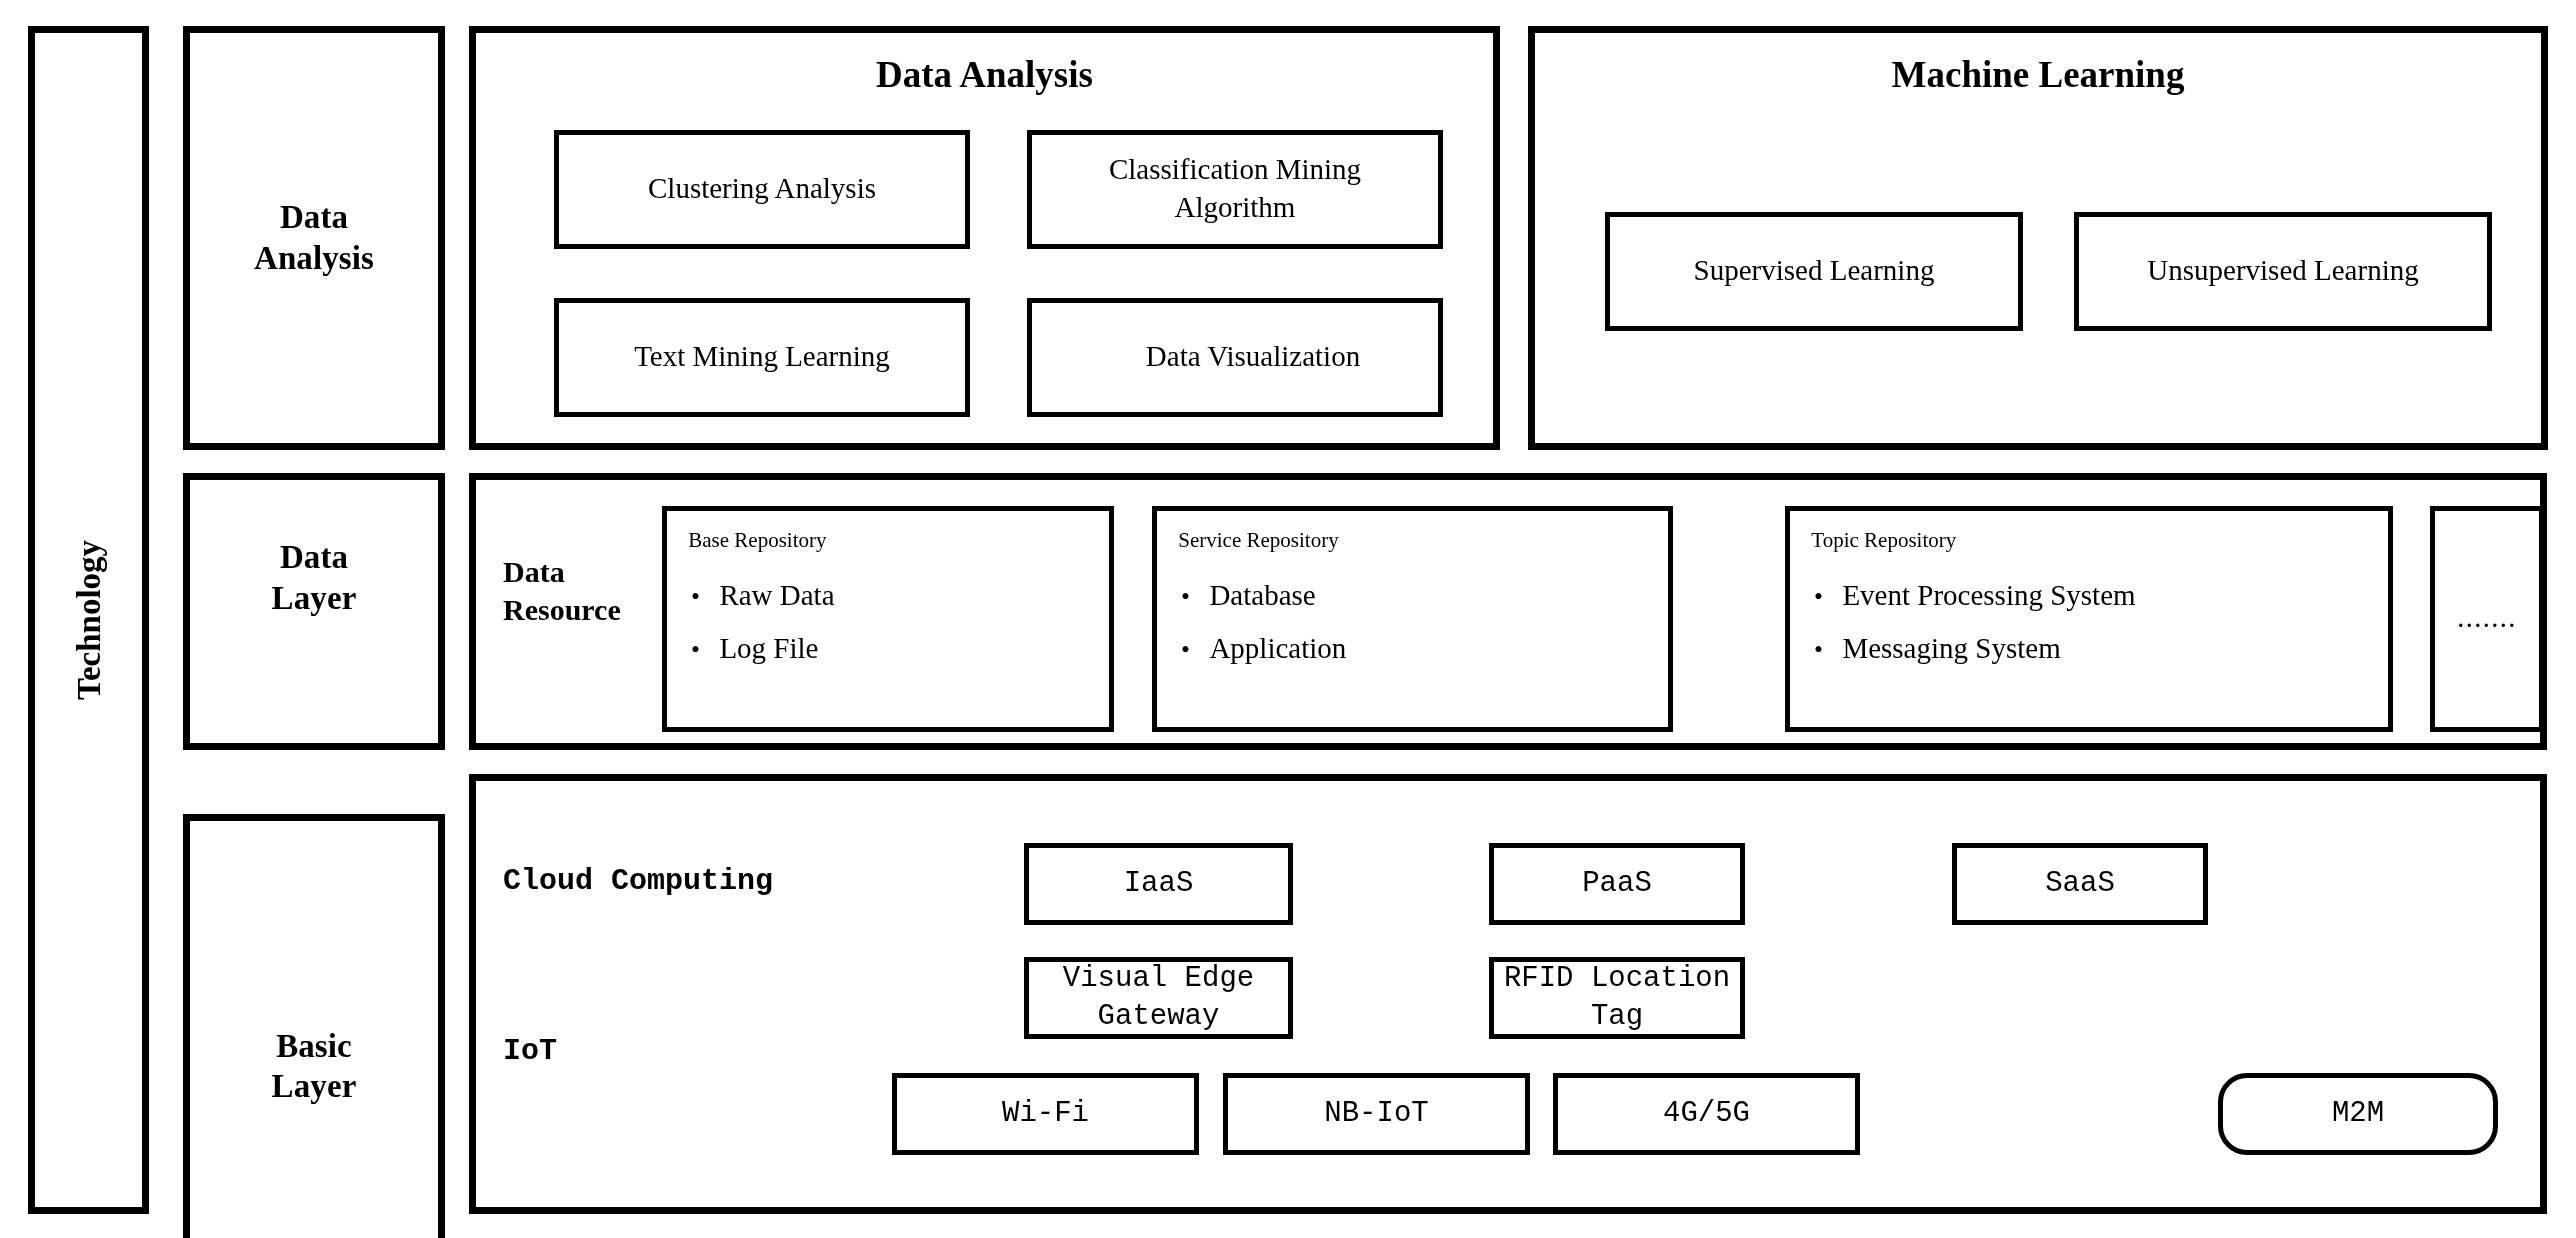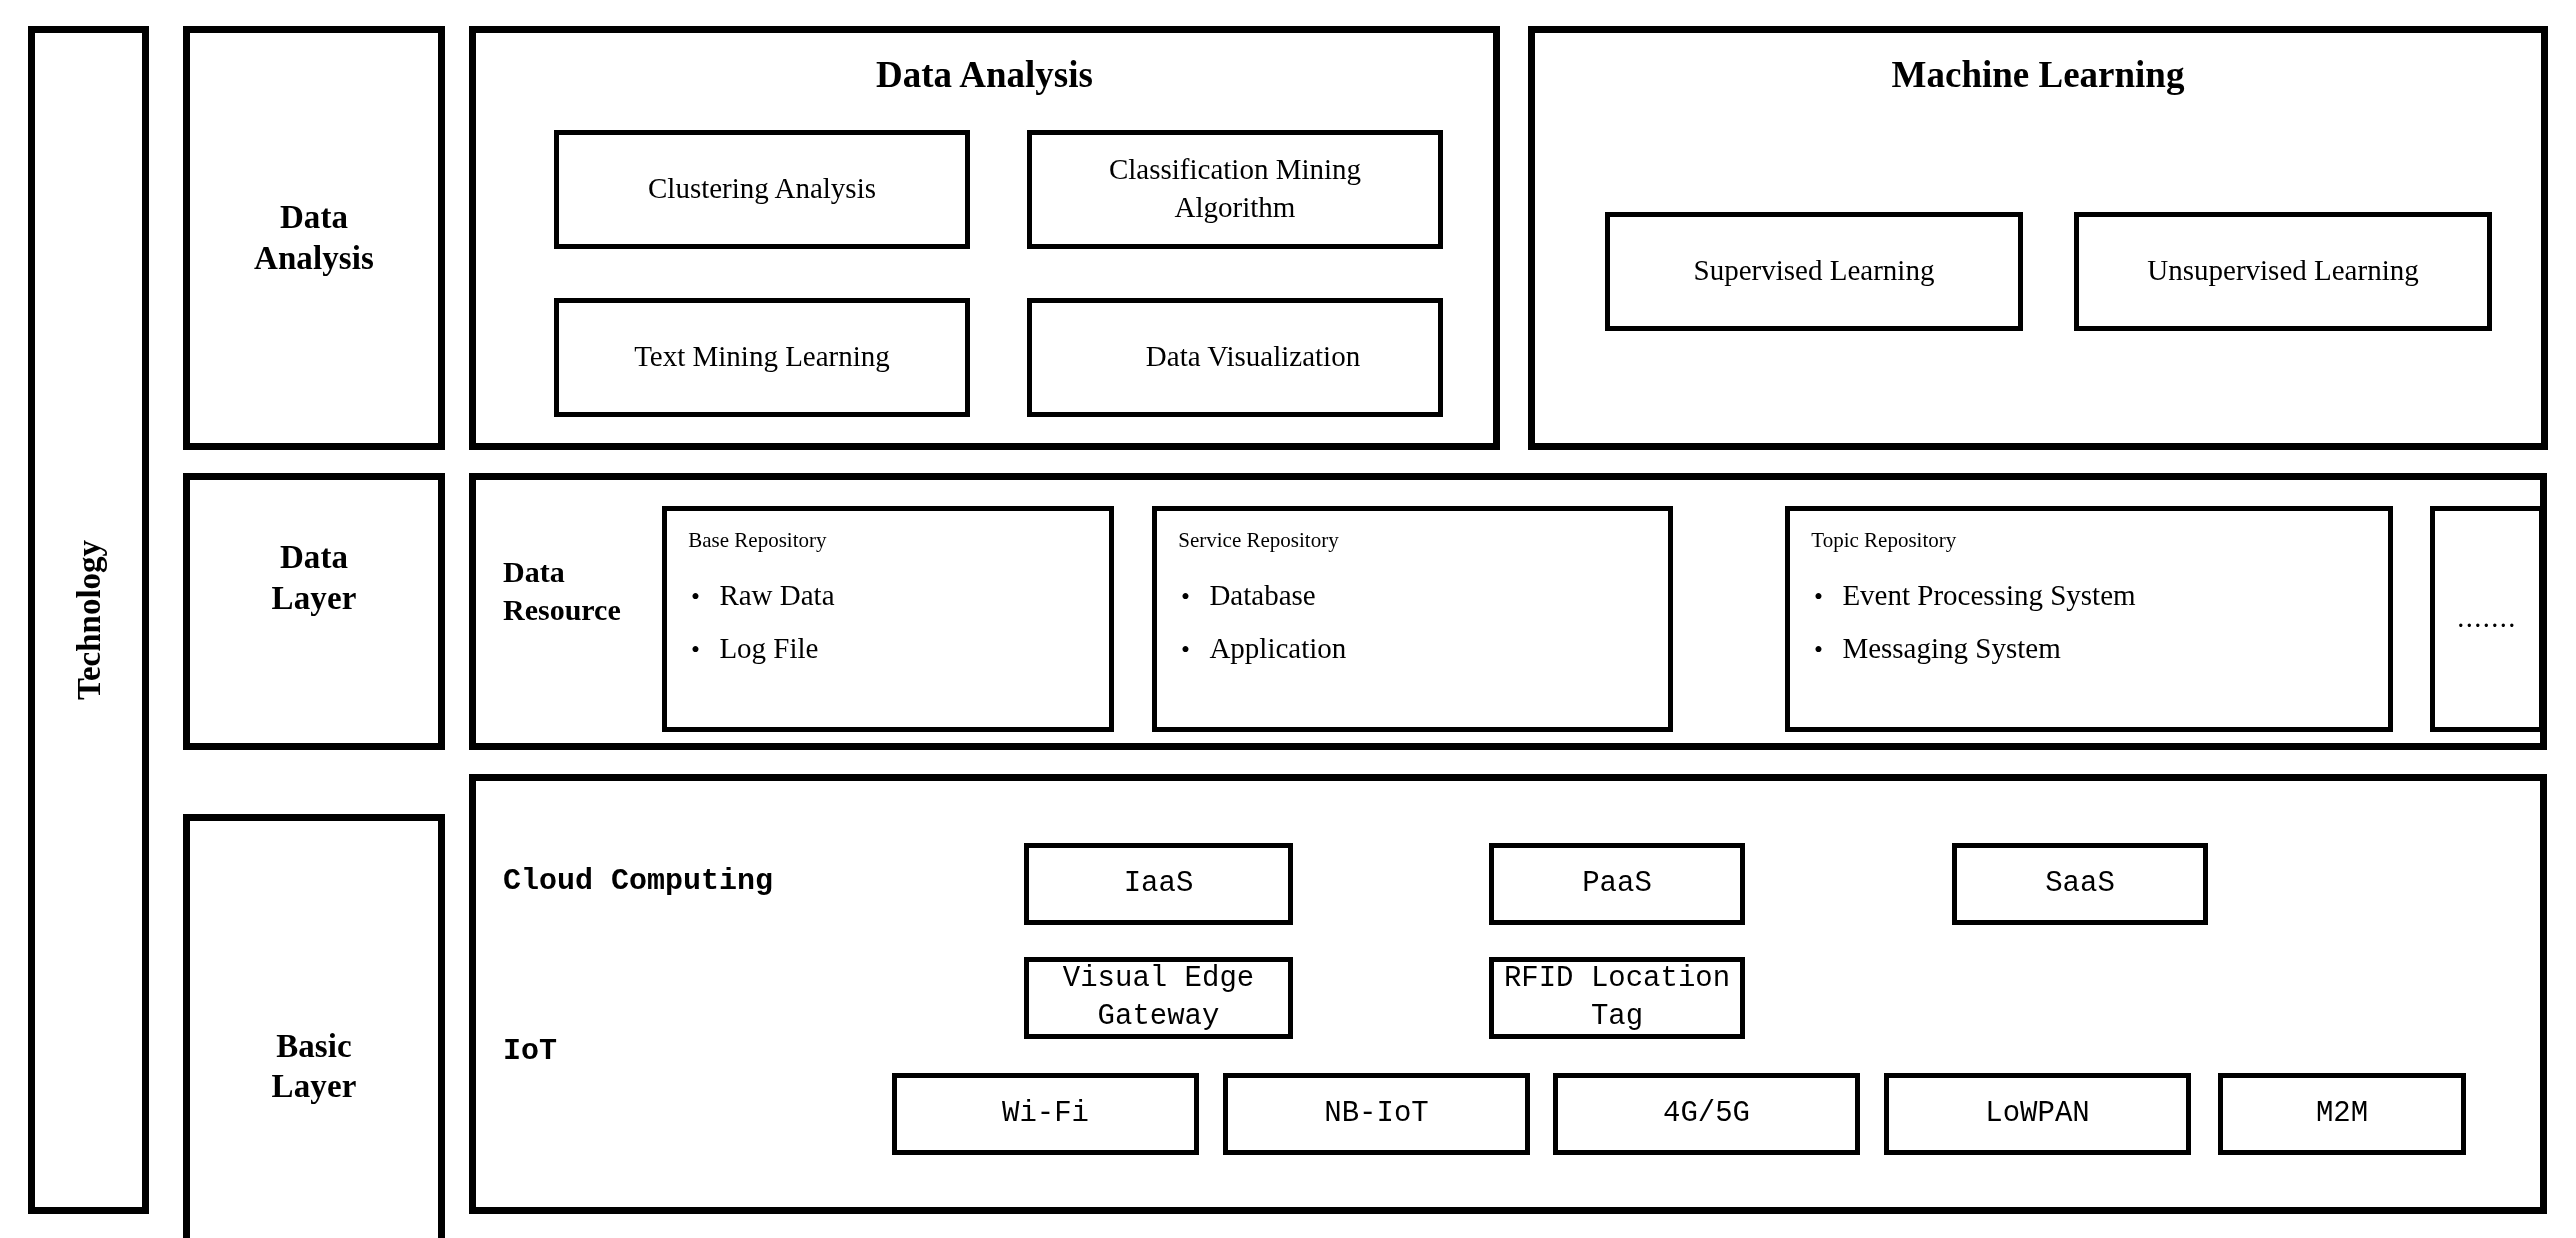--- a/index.html
+++ b/index.html
@@ -227,22 +227,19 @@
 
     <div class="box-thin center-txt" style="left:416px; top:292px; width:307px; height:82px;">
       <span class="leaf-txt">Wi-Fi</span>
     </div>
     <div class="box-thin center-txt" style="left:747px; top:292px; width:307px; height:82px;">
       <span class="leaf-txt">NB-IoT</span>
     </div>
     <div class="box-thin center-txt" style="left:1077px; top:292px; width:307px; height:82px;">
       <span class="leaf-txt">4G/5G</span>
     </div>
-    <div class="box-thin center-txt" style="left:1408px; top:292px; width:307px; height:82px;">
-      <span class="leaf-txt">LoWPAN</span>
-    </div>
-    <div class="box-thin center-txt" style="left:1742px; top:292px; width:248px; height:82px;">
+    <div class="box-thin center-txt" style="left:1742px; top:292px; width:280px; height:82px;border-radius:29px;">
       <span class="leaf-txt">M2M</span>
     </div>
   </div>
 
 </div>
 
 
 </body></html>

